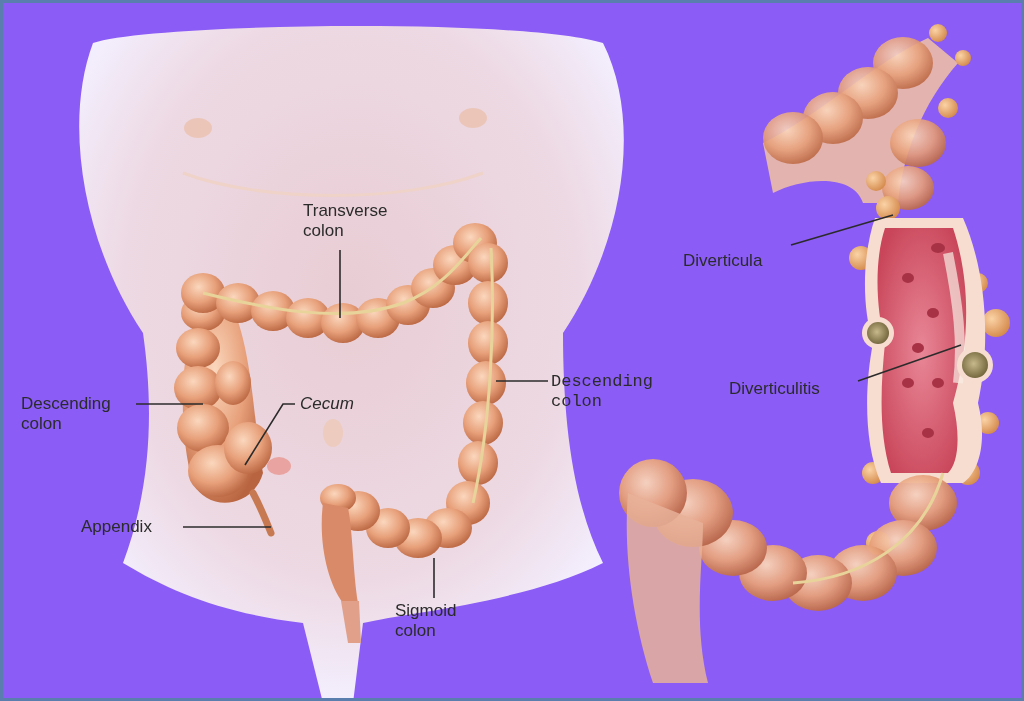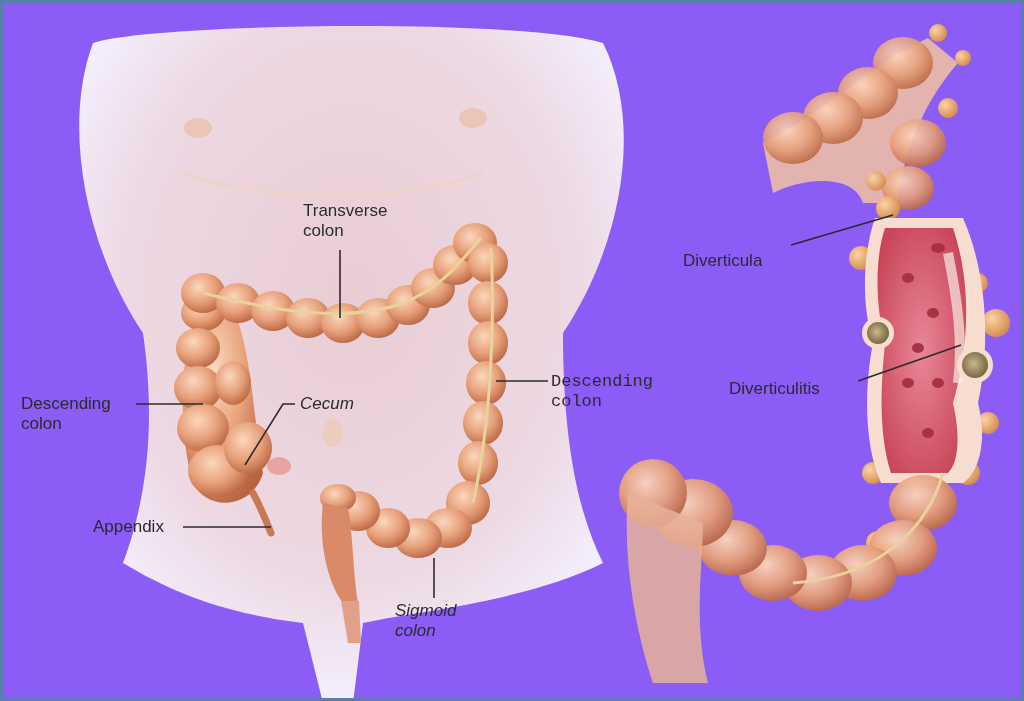--- a/index.html
+++ b/index.html
@@ -177,24 +177,24 @@
     <div>Descending</div>
     <div>colon</div>
   </div>
   <div class="label" style="left:297px; top:391px;font-style:italic;">
     <div>Cecum</div>
   </div>
   <div class="label" style="left:548px; top:369px;font-family:Liberation Mono, monospace;">
     <div>Descending</div>
     <div>colon</div>
   </div>
-  <div class="label" style="left:78px; top:514px;margin-left:12px;">
+  <div class="label" style="left:78px; top:514px;">
     <div>Appendix</div>
   </div>
-  <div class="label" style="left:392px; top:598px;font-style:italic;">
+  <div class="label" style="left:392px; top:598px;">
     <div>Sigmoid</div>
     <div>colon</div>
   </div>
   <div class="label" style="left:680px; top:248px;">
     <div>Diverticula</div>
   </div>
   <div class="label" style="left:726px; top:376px;">
     <div>Diverticulitis</div>
   </div>
 

